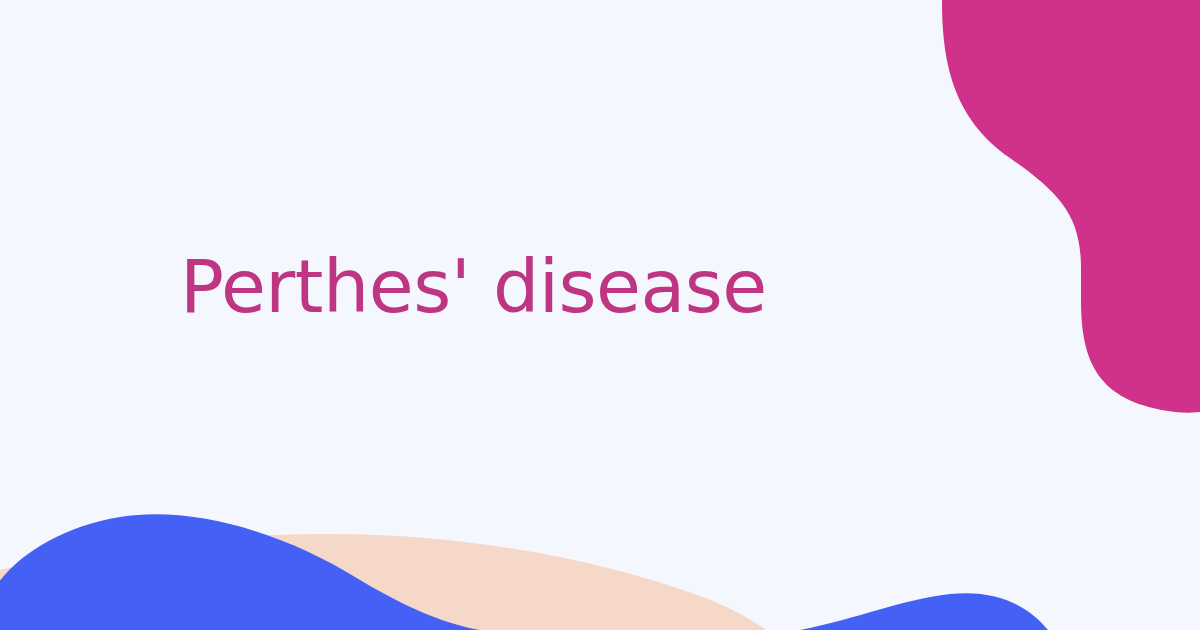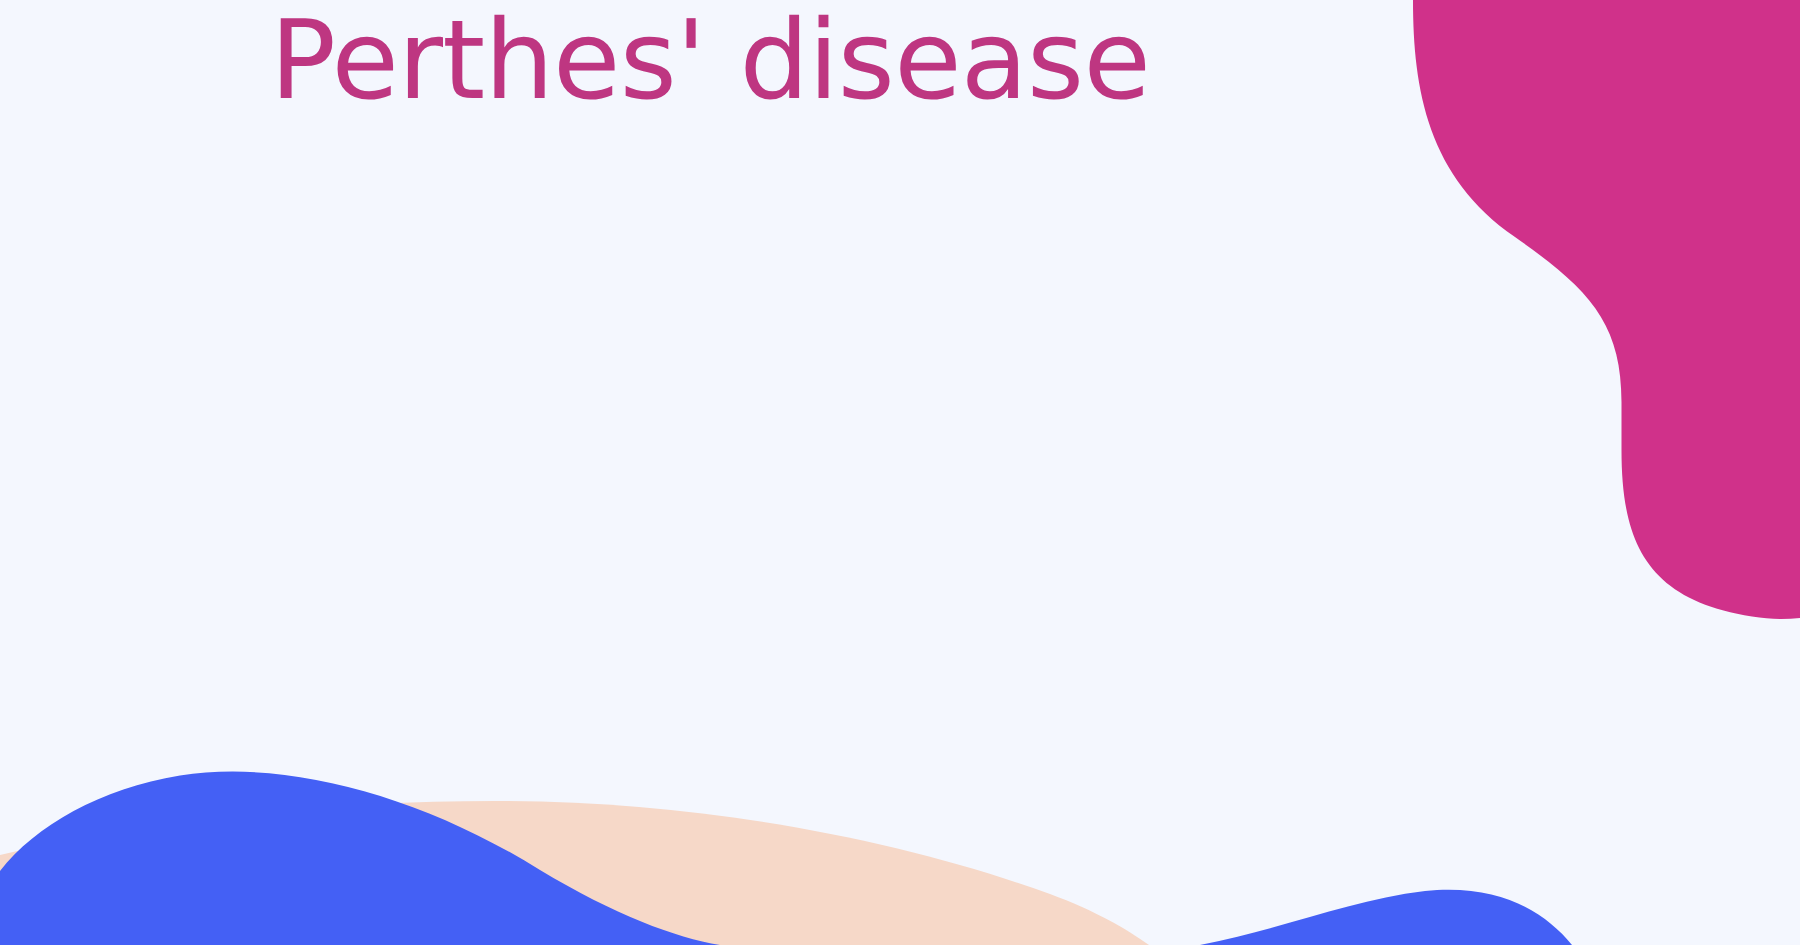--- a/index.html
+++ b/index.html
@@ -31,21 +31,21 @@
     display: block;
   }
 
   .title-wrap {
     position: absolute;
     left: 0;
     top: 0;
     width: 1200px;
     height: 574px;
     display: flex;
-    align-items: flex-start;
+    align-items: center;
     justify-content: flex-start;
     pointer-events: none;
   }
 
   .title {
     margin: 0;
     padding: 0 0 0 180px;
     max-width: 860px;
     font-family: "DejaVu Sans", "Liberation Sans", sans-serif;
     font-size: 73px;

